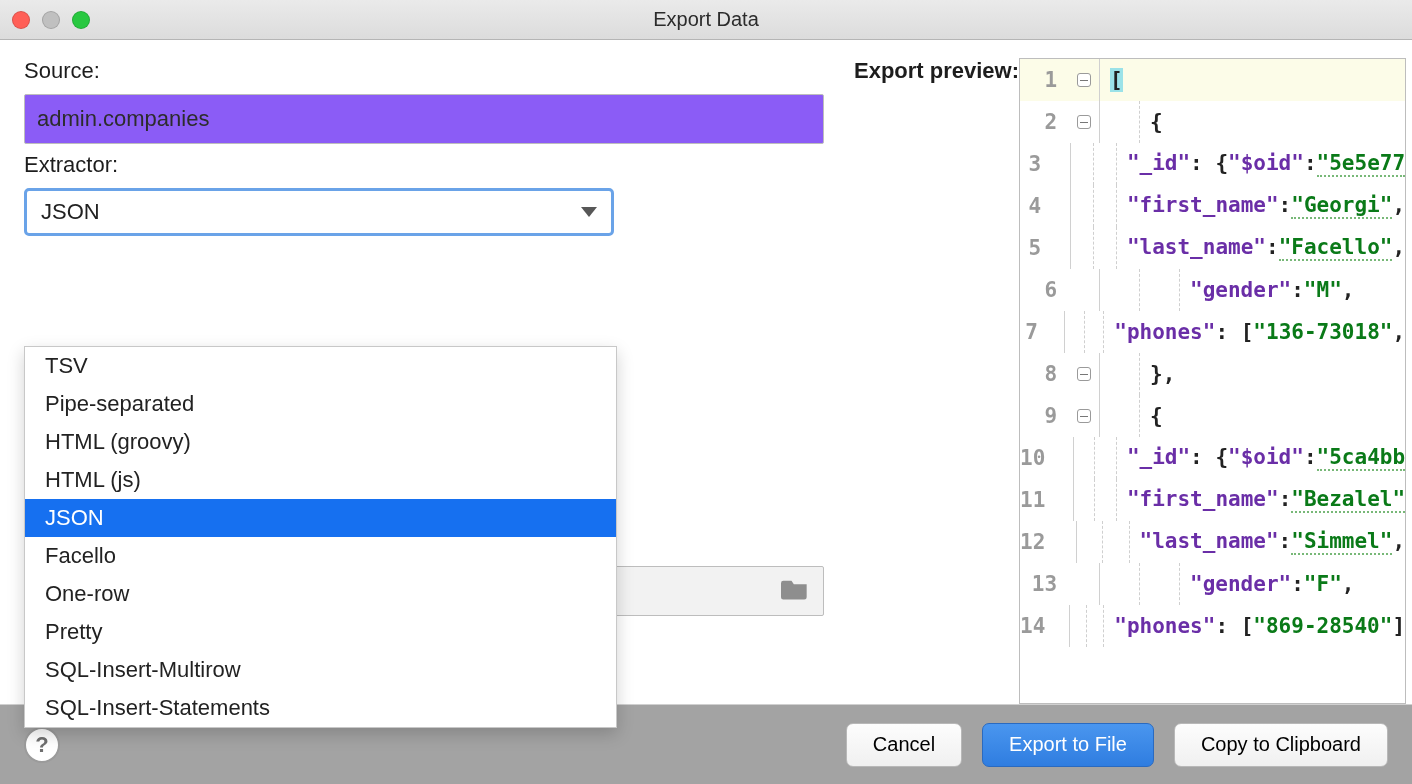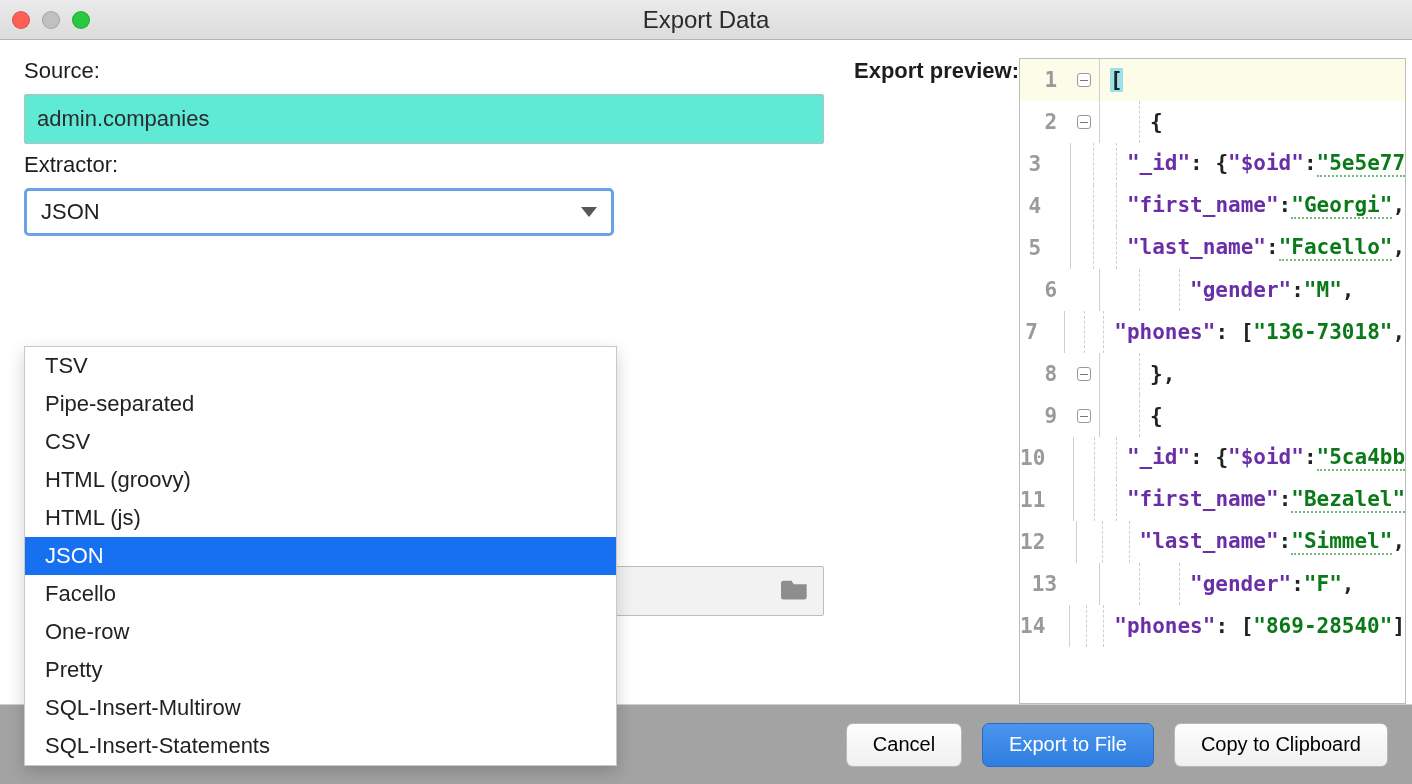--- a/index.html
+++ b/index.html
@@ -21,35 +21,35 @@
       padding: 0 12px;
       position: relative;
     }
     .traffic-lights { display: flex; gap: 12px; }
     .tl { width: 18px; height: 18px; border-radius: 50%; border: 1px solid rgba(0,0,0,.15); }
     .tl.red { background:#ff5f57; }
     .tl.yellow { background:#c0c0c0; }
     .tl.green { background:#28c840; }
     .titlebar-title {
       position: absolute; left: 0; right: 0; text-align: center;
-      font-size: 24px; color: #2b2b2b;
+      font-size: 20px; color: #2b2b2b;
     }
     .content {
       display: flex;
       padding: 18px 8px 80px 24px;
       gap: 30px;
       height: calc(100% - 40px);
     }
     .left-col { flex: 0 0 800px; position: relative; }
     .right-col { flex: 1; display: flex; flex-direction: row; font-weight: bold; }
     .label { font-size: 22px; margin-bottom: 10px; color: #1d1d1d; }
     .text-input {
       width: 100%; height: 50px;
       border: 1px solid #bdbdbd;
-      background: #5eead4;
+      background: #8b5cf6;
       padding: 0 12px;
       font-size: 22px;
       color: #2c2c2c;
       border-radius: 2px;
     }
     .select-box {
       width: 590px; height: 48px;
       border: 3px solid #6aa3e8;
       border-radius: 5px;
       background: #fff;
@@ -176,21 +176,20 @@
 
     <div class="label mt">Extractor:</div>
     <div class="select-box">
       <span>JSON</span>
       <span class="chevron"></span>
     </div>
 
     <div class="dropdown" id="dropdown">
         <div class="dropdown-item">TSV</div>
         <div class="dropdown-item">Pipe-separated</div>
-        <div class="dropdown-item">CSV</div>
         <div class="dropdown-item">HTML (groovy)</div>
         <div class="dropdown-item">HTML (js)</div>
         <div class="dropdown-item selected">JSON</div>
         <div class="dropdown-item">Facello</div>
         <div class="dropdown-item">One-row</div>
         <div class="dropdown-item">Pretty</div>
         <div class="dropdown-item">SQL-Insert-Multirow</div>
         <div class="dropdown-item">SQL-Insert-Statements</div>
       </div>
 

